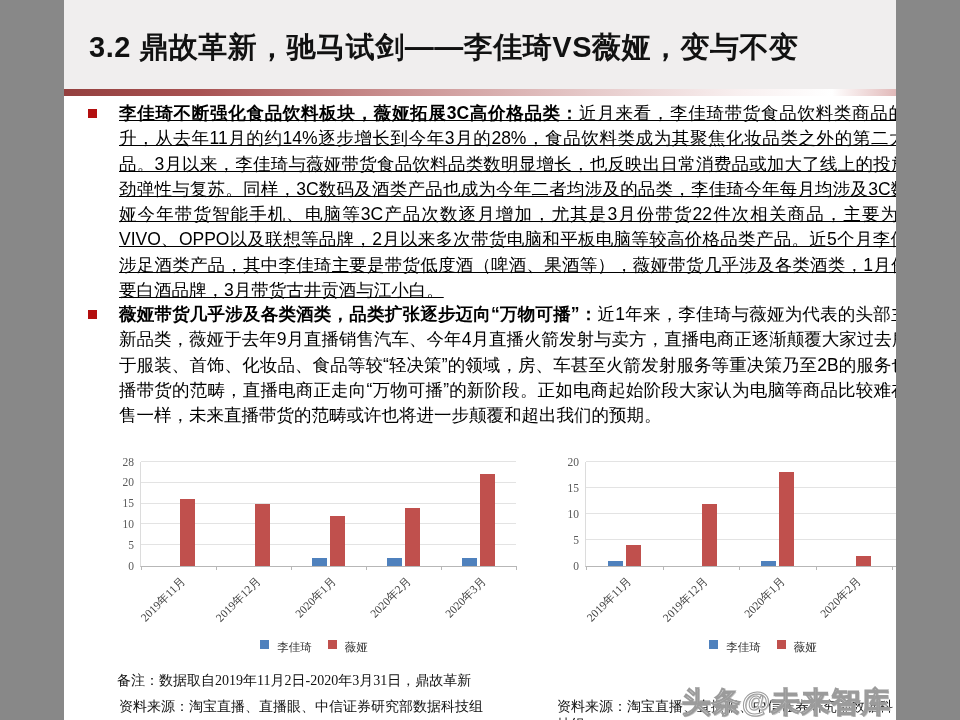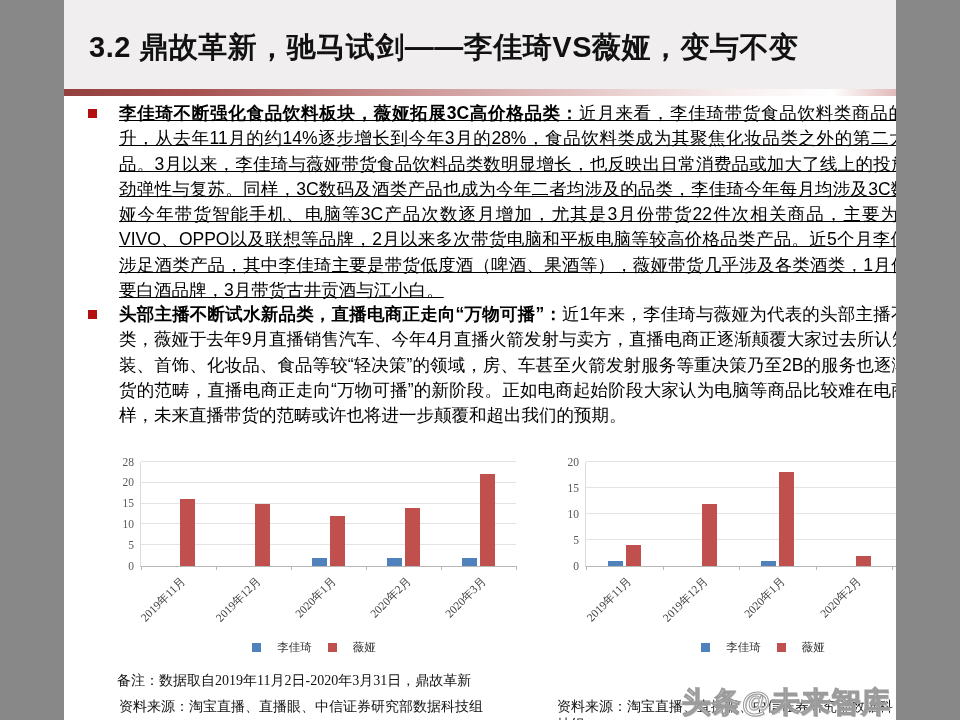--- a/index.html
+++ b/index.html
@@ -56,21 +56,21 @@
   .group { flex:1; display:flex; align-items:flex-end; justify-content:center; gap:3px; }
   .bar { width:15px; }
   .tick { position:absolute; top:100%; width:1px; height:4px; background:#b7b7b7; }
   .xlab { position:absolute; top:calc(100% + 8px); width:0; height:0; }
   .xlab span {
     position:absolute; right:0; top:0; white-space:nowrap;
     transform:rotate(-45deg); transform-origin:100% 0;
     font-size:11.5px; color:#404040;
   }
   .legend { position:absolute; top:188px; left:0; right:0; display:flex; justify-content:center; gap:16px; }
-  .legend-item { display:inline-flex; align-items:center; gap:16px; font-size:11.5px; color:#333; }
+  .legend-item { display:inline-flex; gap:8px; font-size:11.5px; color:#333; }
   .swatch { width:9px; height:9px; display:inline-block; }
   
   .note  { position:absolute; left:53px; top:672px; font-family:"Liberation Serif", serif; font-size:14px; color:#111; }
   .src   { position:absolute; top:698px; font-family:"Liberation Serif", serif; font-size:14px; color:#111; }
   .src-left  { left:55px; }
   .src-right { left:493px; }
   .watermark {
     position:absolute; right:5px; top:683px; font-size:29px; font-weight:bold;
     color:#ffffff; -webkit-text-stroke:1px #9b9b9b;
     text-shadow:1px 1px 0 #c9c9c9; letter-spacing:1px; white-space:nowrap;
@@ -98,21 +98,21 @@
   </div>
   <div class="hdr-rule"></div>
 
   <div class="bullet b1">
     <span class="marker"></span>
     <span class="lead">李佳琦不断强化食品饮料板块，薇娅拓展3C高价格品类：</span><span>近月来看，李佳琦带货食品饮料类商品的占比逐月提升，从去年11月的约14%逐步增长到今年3月的28%，食品饮料类成为其聚焦化妆品类之外的第二大核心带货商品。3月以来，李佳琦与薇娅带货食品饮料品类数明显增长，也反映出日常消费品或加大了线上的投放，体现其强劲弹性与复苏。同样，3C数码及酒类产品也成为今年二者均涉及的品类，李佳琦今年每月均涉及3C数码产品，薇娅今年带货智能手机、电脑等3C产品次数逐月增加，尤其是3月份带货22件次相关商品，主要为华为/荣耀、VIVO、OPPO以及联想等品牌，2月以来多次带货电脑和平板电脑等较高价格品类产品。近5个月李佳琦与薇娅均涉足酒类产品，其中李佳琦主要是带货低度酒（啤酒、果酒等），薇娅带货几乎涉及各类酒类，1月份带货多个主要白酒品牌，3月带货古井贡酒与江小白。</span>
   </div>
 
   <div class="bullet b2">
     <span class="marker"></span>
-    <span class="lead">头部主播不断试水新品类，直播电商正走向“万物可播”：</span><span>近1年来，李佳琦与薇娅为代表的头部主播不断试水新品类，薇娅于去年9月直播销售汽车、今年4月直播火箭发射与卖方，直播电商正逐渐颠覆大家过去所认知的仅限于服装、首饰、化妆品、食品等较“轻决策”的领域，房、车甚至火箭发射服务等重决策乃至2B的服务也逐渐走进直播带货的范畴，直播电商正走向“万物可播”的新阶段。正如电商起始阶段大家认为电脑等商品比较难在电商平台销售一样，未来直播带货的范畴或许也将进一步颠覆和超出我们的预期。</span>
+    <span class="lead">薇娅带货几乎涉及各类酒类，品类扩张逐步迈向“万物可播”：</span><span>近1年来，李佳琦与薇娅为代表的头部主播不断试水新品类，薇娅于去年9月直播销售汽车、今年4月直播火箭发射与卖方，直播电商正逐渐颠覆大家过去所认知的仅限于服装、首饰、化妆品、食品等较“轻决策”的领域，房、车甚至火箭发射服务等重决策乃至2B的服务也逐渐走进直播带货的范畴，直播电商正走向“万物可播”的新阶段。正如电商起始阶段大家认为电脑等商品比较难在电商平台销售一样，未来直播带货的范畴或许也将进一步颠覆和超出我们的预期。</span>
   </div>
 
 
   <div class="chart chart-left">
       <div class="plot">
         <span class="ylab" style="bottom: 0%;">0</span>
         <div class="gridline" style="bottom: 20%;"></div>
         <span class="ylab" style="bottom: 20%;">5</span>
         <div class="gridline" style="bottom: 40%;"></div>
         <span class="ylab" style="bottom: 40%;">10</span>

